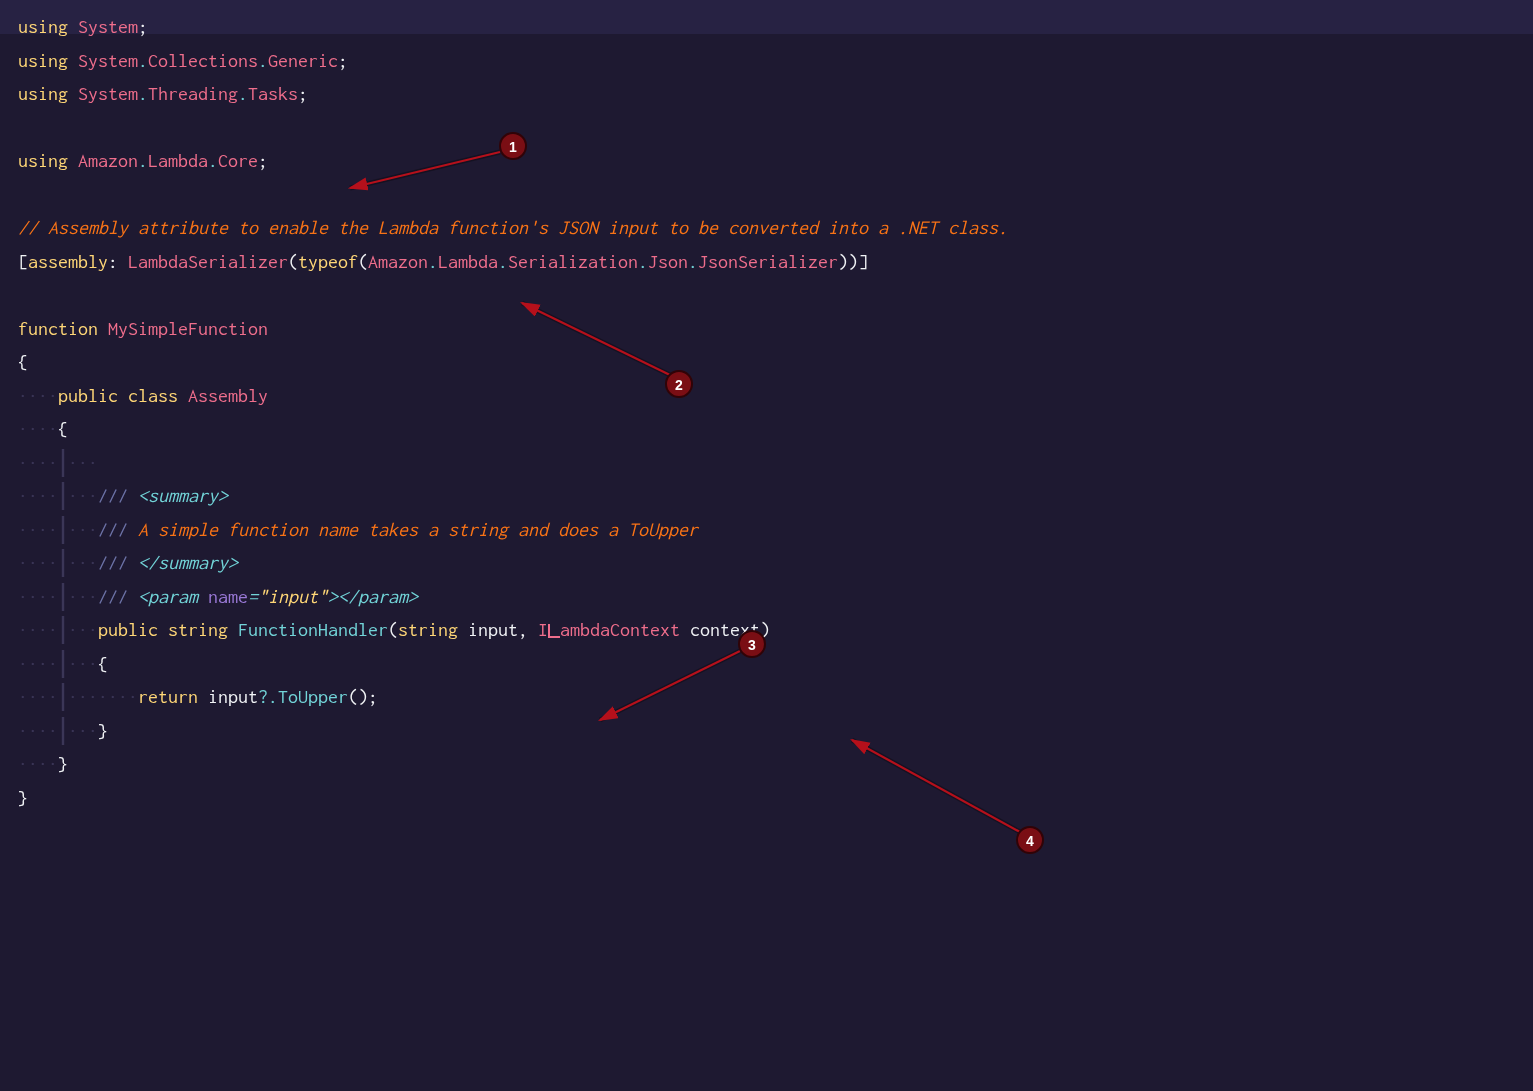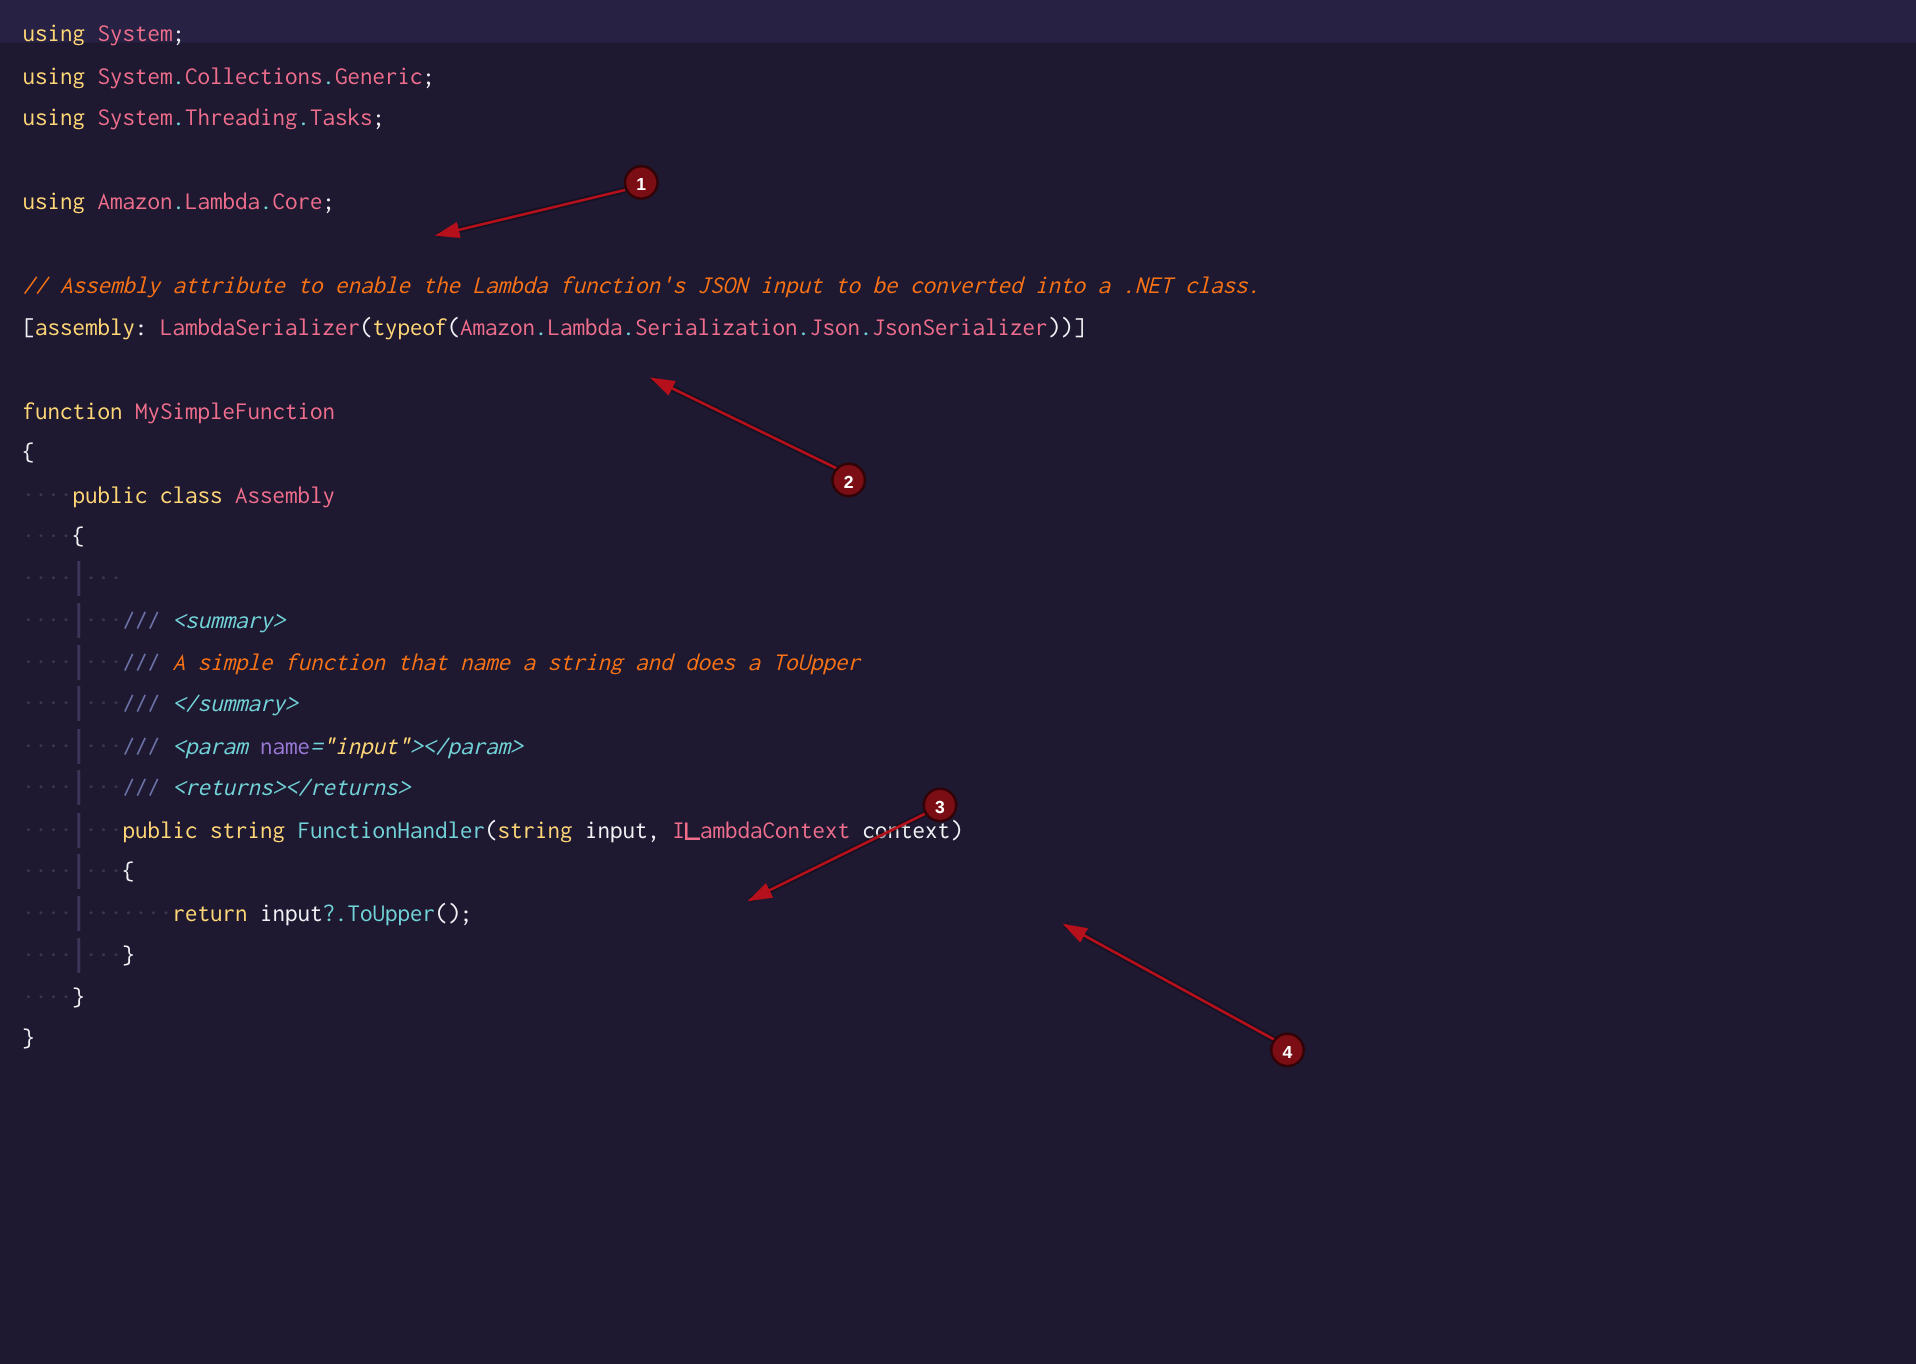--- a/index.html
+++ b/index.html
@@ -92,24 +92,23 @@
     <div class="line">&nbsp;</div>
     <div class="line"><span class="com">// Assembly attribute to enable the Lambda function's JSON input to be converted into a .NET class.</span></div>
     <div class="line"><span class="pnc">[</span><span class="kw">assembly</span><span class="pnc">: </span><span class="typ">LambdaSerializer</span><span class="pnc">(</span><span class="kw">typeof</span><span class="pnc">(</span><span class="typ">Amazon</span><span class="dot">.</span><span class="typ">Lambda</span><span class="dot">.</span><span class="typ">Serialization</span><span class="dot">.</span><span class="typ">Json</span><span class="dot">.</span><span class="typ">JsonSerializer</span><span class="pnc">))]</span></div>
     <div class="line">&nbsp;</div>
     <div class="line"><span class="kw">function</span><span class="pnc"> </span><span class="typ">MySimpleFunction</span></div>
     <div class="line"><span class="pnc">{</span></div>
     <div class="line"><span class="ws">····</span><span class="kw">public</span><span class="pnc"> </span><span class="kw">class</span><span class="pnc"> </span><span class="typ">Assembly</span></div>
     <div class="line"><span class="ws">····</span><span class="pnc">{</span></div>
     <div class="line"><span class="ws">····</span><span class="vbar">│</span><span class="ws">···</span></div>
     <div class="line"><span class="ws">····</span><span class="vbar">│</span><span class="ws">···</span><span class="doc">/// </span><span class="tag">&lt;summary&gt;</span></div>
-    <div class="line"><span class="ws">····</span><span class="vbar">│</span><span class="ws">···</span><span class="doc">/// </span><span class="com">A simple function that name a string and does a ToUpper</span></div>
+    <div class="line"><span class="ws">····</span><span class="vbar">│</span><span class="ws">···</span><span class="doc">/// </span><span class="com">A simple function name takes a string and does a ToUpper</span></div>
     <div class="line"><span class="ws">····</span><span class="vbar">│</span><span class="ws">···</span><span class="doc">/// </span><span class="tag">&lt;/summary&gt;</span></div>
     <div class="line"><span class="ws">····</span><span class="vbar">│</span><span class="ws">···</span><span class="doc">/// </span><span class="tag">&lt;param </span><span class="attr">name</span><span class="tag">=</span><span class="str">"input"</span><span class="tag">&gt;&lt;/param&gt;</span></div>
-    <div class="line"><span class="ws">····</span><span class="vbar">│</span><span class="ws">···</span><span class="doc">/// </span><span class="tag">&lt;returns&gt;&lt;/returns&gt;</span></div>
     <div class="line"><span class="ws">····</span><span class="vbar">│</span><span class="ws">···</span><span class="kw">public</span><span class="pnc"> </span><span class="kw">string</span><span class="pnc"> </span><span class="meth">FunctionHandler</span><span class="pnc">(</span><span class="kw">string</span><span class="pnc"> </span><span class="ident">input</span><span class="pnc">, </span><span class="interface">I</span><span class="sqglyph"></span><span class="interface">ambdaContext</span><span class="pnc"> </span><span class="ident">context</span><span class="pnc">)</span></div>
     <div class="line"><span class="ws">····</span><span class="vbar">│</span><span class="ws">···</span><span class="pnc">{</span></div>
     <div class="line"><span class="ws">····</span><span class="vbar">│</span><span class="ws">···</span><span class="ws">····</span><span class="kw">return</span><span class="pnc"> </span><span class="ident">input</span><span class="dot">?.</span><span class="meth">ToUpper</span><span class="pnc">();</span></div>
     <div class="line"><span class="ws">····</span><span class="vbar">│</span><span class="ws">···</span><span class="pnc">}</span></div>
     <div class="line"><span class="ws">····</span><span class="pnc">}</span></div>
     <div class="line"><span class="pnc">}</span></div>
   </div>
 
 <svg class="annotation" id="anno-svg">
   <defs>

